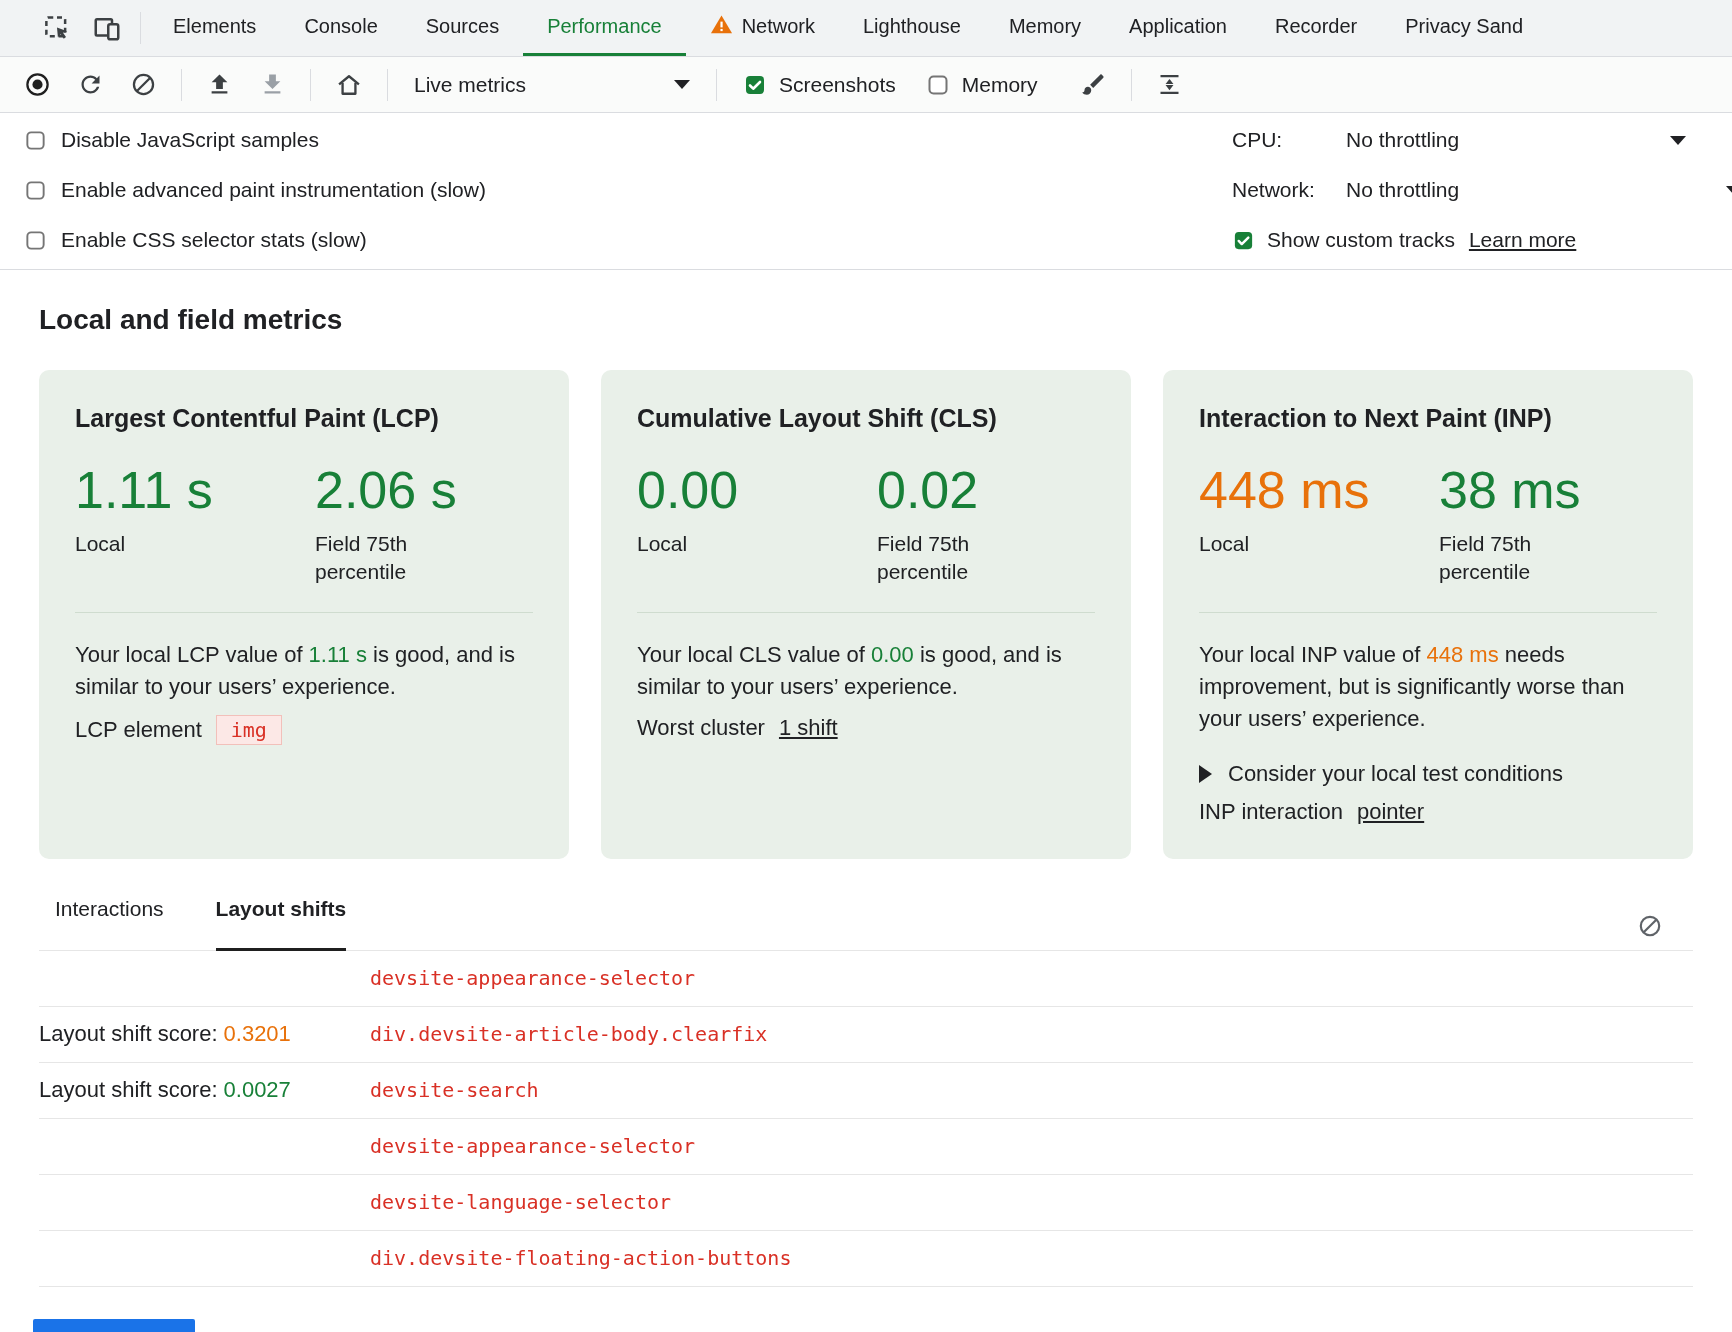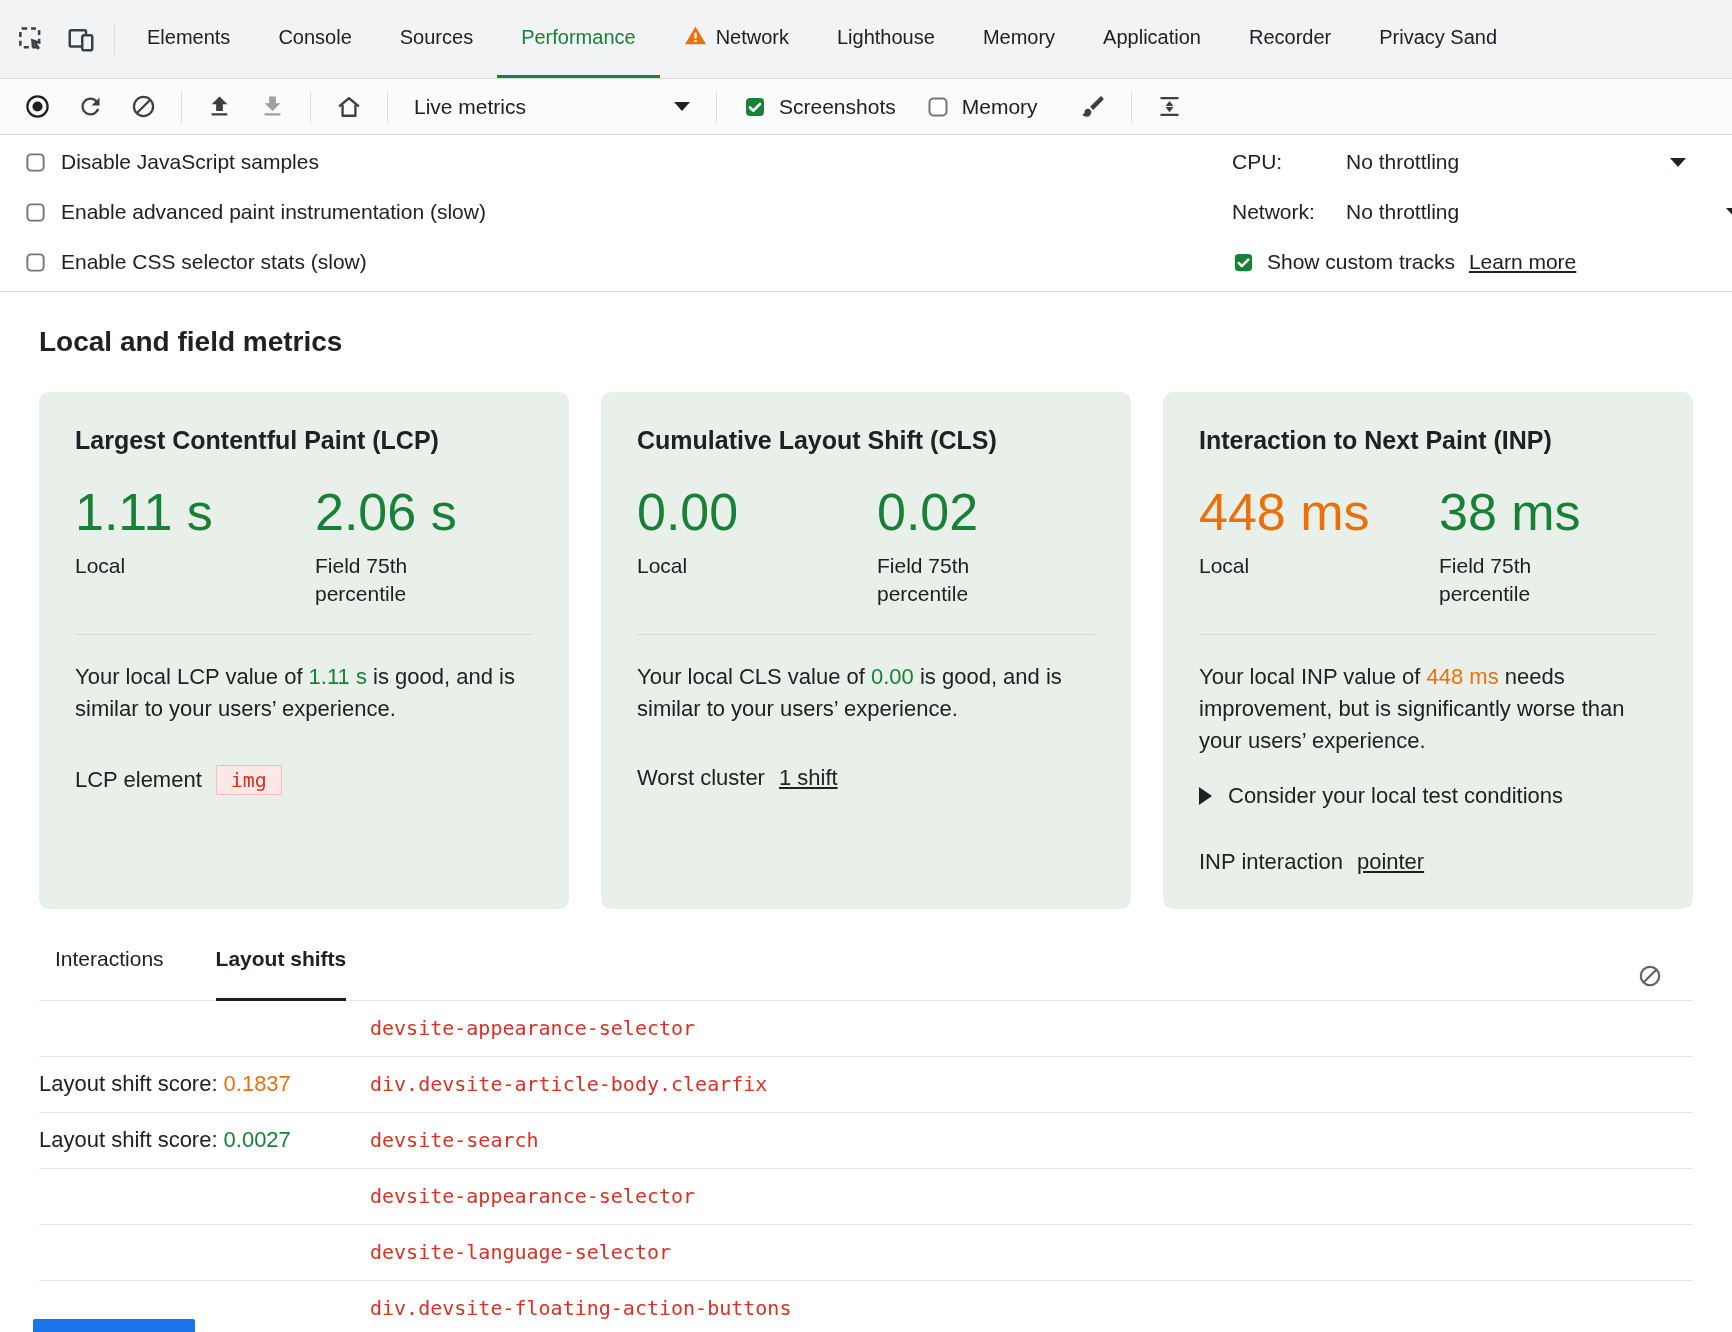--- a/index.html
+++ b/index.html
@@ -1,22 +1,22 @@
 <!DOCTYPE html>
 <html style="--green: #188038; --orange: #e8710a; --red: #d93025; --blue: #1a73e8; --text: #202124; --muted: #5f6368; --icon: #3c4043; --border: #dadce0; --row-border: #e6e6e6; --topbar-bg: #f1f3f4; --toolbar-bg: #fafbfa; --card-bg: #e9f0e9; --card-divider: #cfdccf; --badge-bg: #fce8e6; --badge-border: #f2c0ba; --disabled: #9aa0a6; --warning: #e8710a;"><head>
 <meta charset="utf-8">
 <style>
   * { box-sizing: border-box; }
   html,body { margin:0; padding:0; background:#fff; }
   body { font-family: "Liberation Sans", "DejaVu Sans", sans-serif; color: var(--text,#202124); }
   .devtools { position:relative; width:1732px; height:1332px; overflow:hidden; background:#fff; }
 
   
-  .tabbar { display:flex; align-items:stretch; height:79px; background:var(--topbar-bg,#f1f3f4);
-            border-bottom:1px solid var(--border,#dadce0); padding-left:6px; white-space:nowrap; overflow:hidden; }
+  .tabbar { display:flex; align-items:stretch; height:57px; background:var(--topbar-bg,#f1f3f4);
+            border-bottom:1px solid var(--border,#dadce0); padding-left:32px; white-space:nowrap; overflow:hidden; }
   .tool-btn { background:none; border:none; padding:0 10px; cursor:pointer; display:flex; align-items:center; color:var(--icon,#3c4043); }
   .tool-btn svg { display:block; }
   .vsep { width:1px; background:var(--border,#dadce0); height:32px; align-self:center; margin:0 8px; }
   .tabs { display:flex; align-items:stretch; }
   .tab { display:flex; align-items:center; gap:9px; padding:0 24px; font-size:20px; color:var(--text,#202124);
          cursor:pointer; border-bottom:3px solid transparent; }
   .tab.active { color:var(--green,#188038); border-bottom-color:var(--green,#188038); font-weight:500; }
 
   
   .toolbar { display:flex; align-items:center; height:56px; background:var(--toolbar-bg,#fafbfa);
@@ -43,21 +43,21 @@
   .card h3 { margin:0 0 30px 0; font-size:25px; font-weight:600; }
   .values { display:flex; padding-bottom:26px; border-bottom:1px solid var(--card-divider,#cfdccf); }
   .value-block:first-child { width:240px; flex:none; }
   .metric-value { font-size:52px; line-height:1.05; }
   .metric-value.good { color:var(--green,#188038); }
   .metric-value.meh  { color:var(--orange,#e8710a); }
   .value-label { font-size:21px; margin-top:12px; max-width:150px; line-height:1.35; }
   .desc { font-size:22px; line-height:1.45; margin:26px 0 0 0; }
   .desc .good { color:var(--green,#188038); }
   .desc .meh  { color:var(--orange,#e8710a); }
-  .card-footer { margin-top:40px; display:flex; align-items:center; gap:14px; font-size:22px; }
+  .card-footer { margin-top:12px; display:flex; align-items:center; gap:14px; font-size:22px; }
   .node-badge { font-family:"DejaVu Sans Mono","Liberation Mono",monospace; font-size:20px; color:var(--red,#d93025);
                 background:var(--badge-bg,#fce8e6); border:1px solid var(--badge-border,#f2c0ba); border-radius:0; padding:2px 14px; }
   .disclosure { margin-top:26px; display:flex; align-items:center; gap:16px; font-size:22px; font-weight:500; cursor:pointer; }
   .tri-right { width:0; height:0; border-top:9px solid transparent; border-bottom:9px solid transparent; border-left:13px solid var(--text,#202124); }
   .learn-link { display:inline-block; margin-top:36px; font-size:22px; }
 
   
   .log { margin-top:46px; }
   .log-tabs { display:flex; align-items:flex-end; gap:52px; height:46px; border-bottom:1px solid var(--row-border,#e6e6e6); padding-left:16px; }
   .log-tab { font-size:21px; padding-bottom:27px; cursor:pointer; border-bottom:3px solid transparent; margin-bottom:-1px; }
@@ -361,21 +361,21 @@
               </svg>
           </span>
         </button>
       </div>
 
       <div class="shift-row">
         <div class="score-cell"><span></span><span class="score"></span></div>
         <div class="element-cell"><a>devsite-appearance-selector</a></div>
       </div>
       <div class="shift-row">
-        <div class="score-cell"><span>Layout shift score:</span><span class="score meh">0.1837</span></div>
+        <div class="score-cell"><span>Layout shift score:</span><span class="score meh">0.3201</span></div>
         <div class="element-cell"><a>div.devsite-article-body.clearfix</a></div>
       </div>
       <div class="shift-row">
         <div class="score-cell"><span>Layout shift score:</span><span class="score good">0.0027</span></div>
         <div class="element-cell"><a>devsite-search</a></div>
       </div>
       <div class="shift-row">
         <div class="score-cell"><span></span><span class="score"></span></div>
         <div class="element-cell"><a>devsite-appearance-selector</a></div>
       </div>

